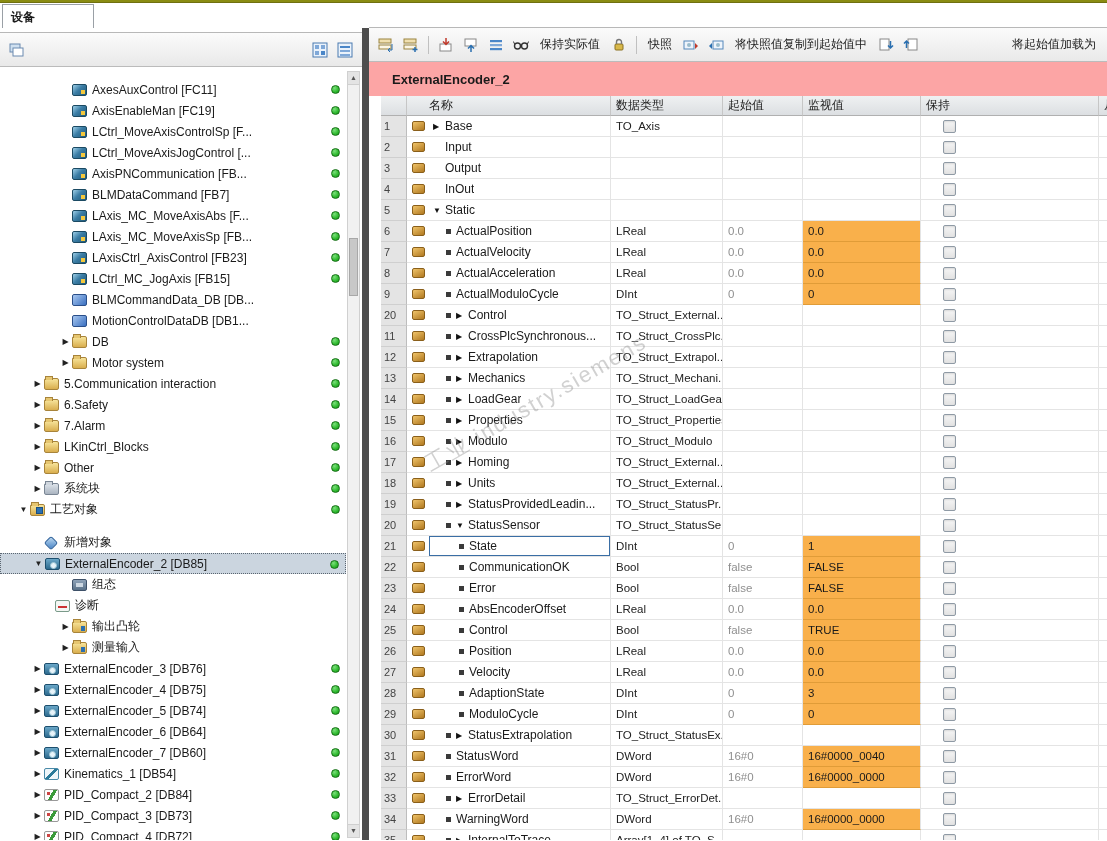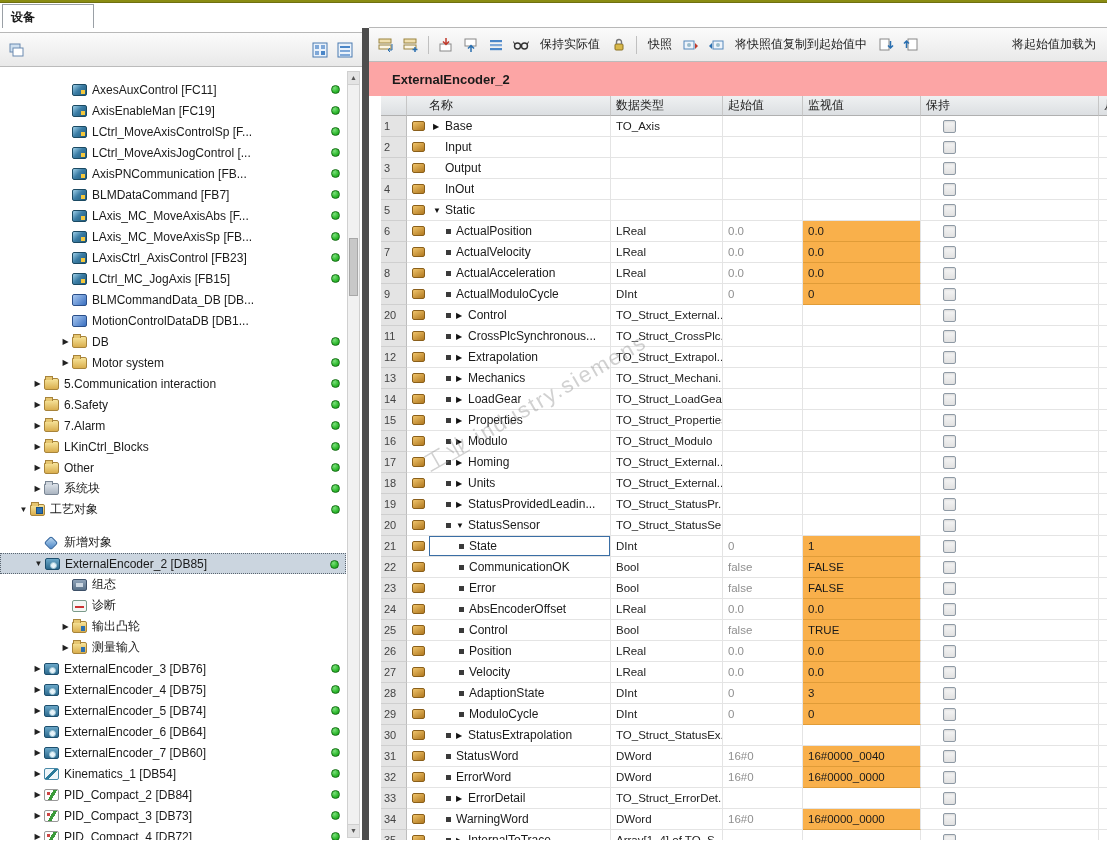--- a/index.html
+++ b/index.html
@@ -277,21 +277,21 @@
           <span class="tree-arrow">▼</span>
           <span class="ti ti-encoder"></span>
           <span class="tree-label">ExternalEncoder_2 [DB85]</span>
           <span class="dot"></span>
         </div>
         <div class="tree-row" style="padding-left: 59px;">
           <span class="tree-arrow"></span>
           <span class="ti ti-config"></span>
           <span class="tree-label">组态</span>
         </div>
-        <div class="tree-row" style="padding-left: 59px; font-family: Liberation Serif, serif;">
+        <div class="tree-row" style="padding-left: 42px; font-family: Liberation Serif, serif;">
           <span class="tree-arrow"></span>
           <span class="ti ti-diag"></span>
           <span class="tree-label">诊断</span>
         </div>
         <div class="tree-row" style="padding-left: 59px;">
           <span class="tree-arrow">▶</span>
           <span class="ti ti-camfolder"></span>
           <span class="tree-label">输出凸轮</span>
         </div>
         <div class="tree-row" style="padding-left: 59px;">

